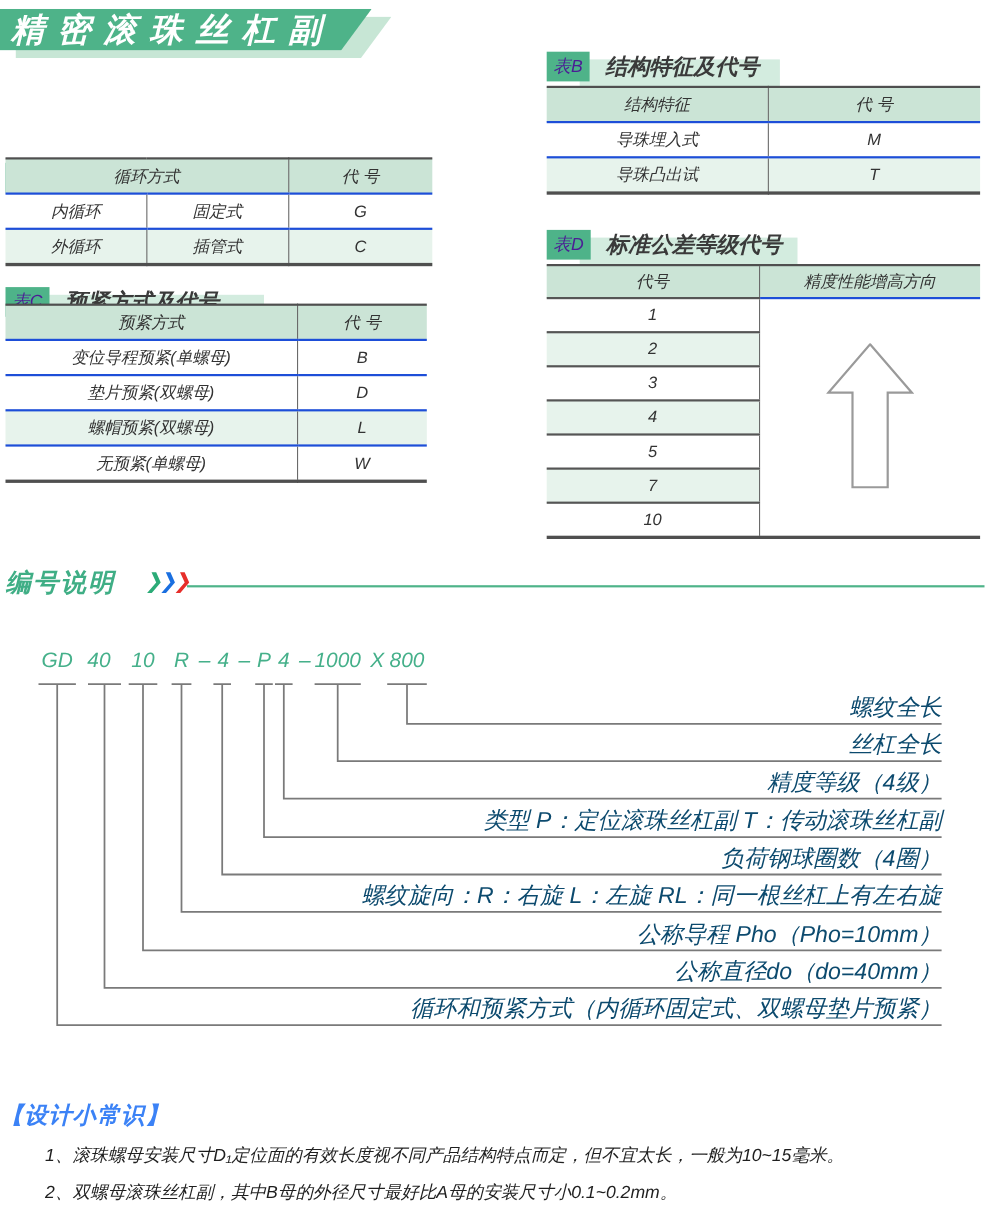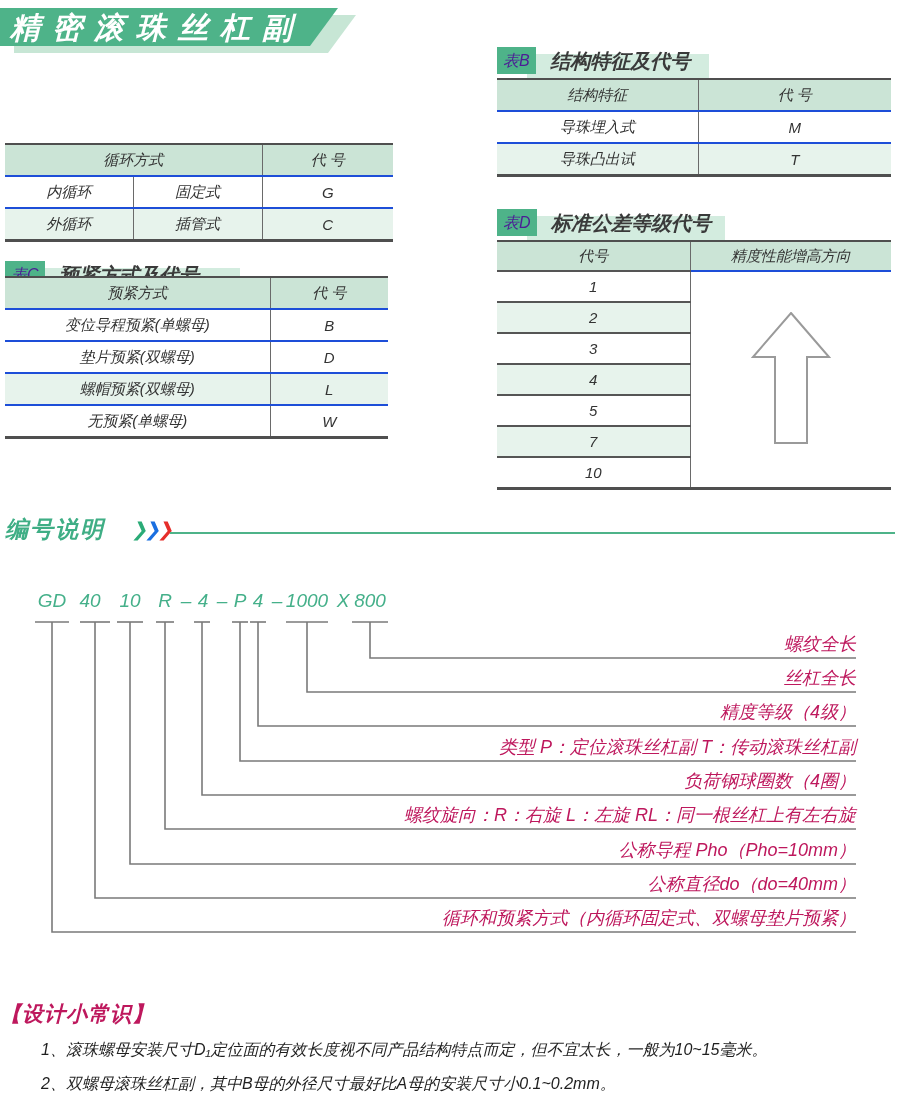--- a/index.html
+++ b/index.html
@@ -35,24 +35,24 @@
   table.tblD tr + tr td.codecell{border-top:2px solid #555;}
 
   
   .num-heading{position:absolute;left:5px;top:514px;font-size:23px;color:#3fae85;font-weight:600;letter-spacing:2px;}
   .chevrons{position:absolute;left:133px;top:518px;font-size:19px;font-weight:bold;transform:skewX(-12deg);letter-spacing:-3px;}
   .num-rule{position:absolute;left:170px;top:532px;width:725px;height:2px;background:#4eb389;}
 
   .diagram{position:absolute;left:0;top:585px;width:900px;height:395px;}
   .diagram svg{position:absolute;left:0;top:0;}
   .tok{position:absolute;top:5px;transform:translateX(-50%);color:#45b08a;font-size:19px;font-weight:500;white-space:nowrap;}
-  .dlabel{position:absolute;right:44px;font-size:18px;color:#be185d;white-space:nowrap;line-height:20px;}
-
-  
-  .tips-heading{position:absolute;left:0;top:1000px;font-size:21px;color:#be185d;font-weight:600;letter-spacing:1px;}
+  .dlabel{position:absolute;right:44px;font-size:21px;color:#0c4a6e;white-space:nowrap;line-height:20px;}
+
+  
+  .tips-heading{position:absolute;left:0;top:1000px;font-size:21px;color:#3b82f6;font-weight:600;letter-spacing:1px;}
   .tip{position:absolute;left:15px;font-size:16px;color:#1f1f1f;white-space:nowrap;margin-left:26px;}
 </style>
 </head>
 <body>
 
 <div class="page">
 
   <div class="banner-echo"></div>
   <div class="banner">精密滚珠丝杠副</div>
 

